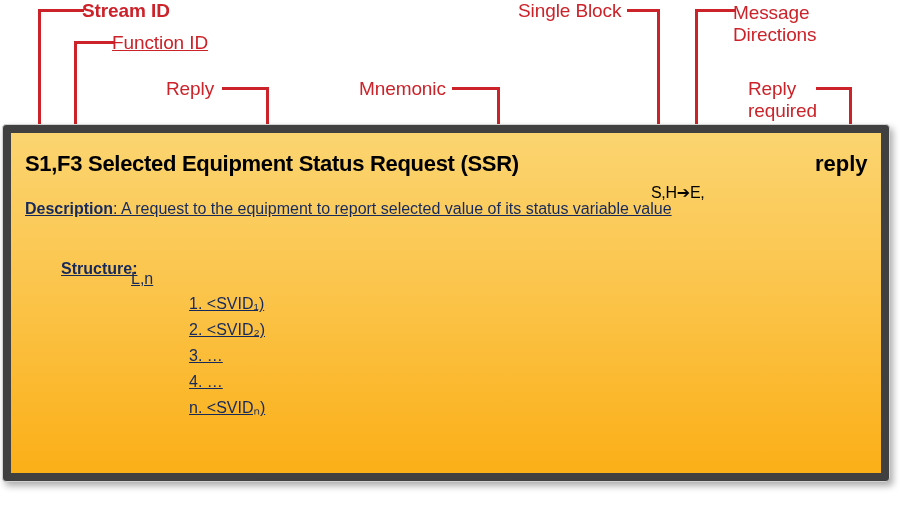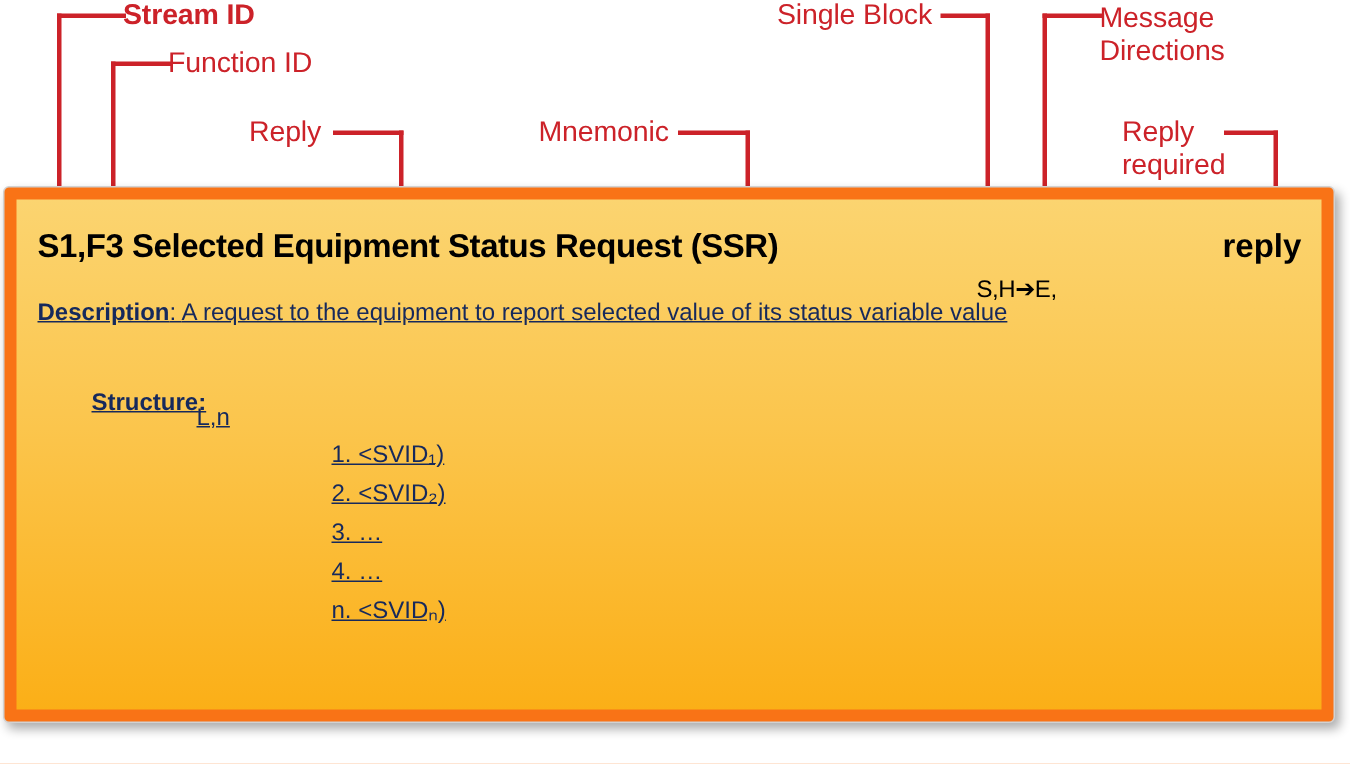--- a/index.html
+++ b/index.html
@@ -44,21 +44,21 @@
     border-top: 14px solid #cc2229;
   }
 
   
   .panel-frame {
     position: absolute;
     left: 2px;
     top: 124px;
     width: 888px;
     height: 358px;
-    background: #f97316;
+    background: #404040;
     border: 1px solid #d2d2d2;
     border-radius: 4px;
     box-shadow: 3px 4px 7px rgba(0,0,0,0.33);
     box-sizing: border-box;
   }
   .panel-inner {
     position: absolute;
     left: 8px;
     top: 8px;
     right: 8px;
@@ -126,37 +126,36 @@
     margin-left: 36px;
   }
   .struct-ln {
     left: 120px;
     top: 134px;
   }
   .struct-list {
     left: 178px;
     top: 158px;
     line-height: 26px;
-    margin-left: 32px;
   }
   .struct-list div { white-space: pre; }
   .exceptions-block {
     left: 14px;
     top: 297px;
     width: 700px;
   }
 </style>
 </head>
 <body>
 
 <div id="stage">
 
   <div class="callout" style="left:82px; top:0px;font-weight:bold;">Stream ID</div>
 
-  <div class="callout" style="left:112px; top:32px;">Function ID</div>
+  <div class="callout" style="left:112px; top:32px;text-decoration:underline;">Function ID</div>
 
   <div class="callout" style="left:166px; top:78px;">Reply</div>
 
   <div class="callout" style="left:359px; top:78px;">Mnemonic</div>
 
   <div class="callout" style="left:518px; top:0px;">Single Block</div>
 
   <div class="callout" style="left:733px; top:2px;">Message
 Directions</div>
 

